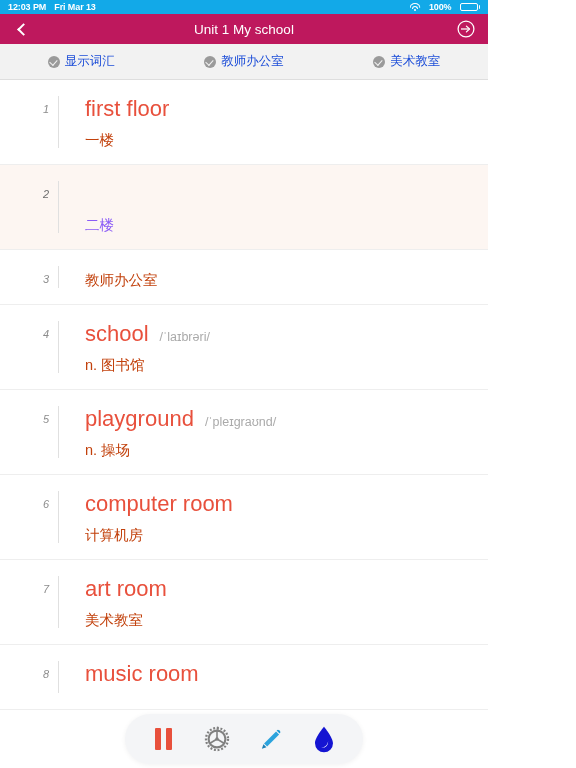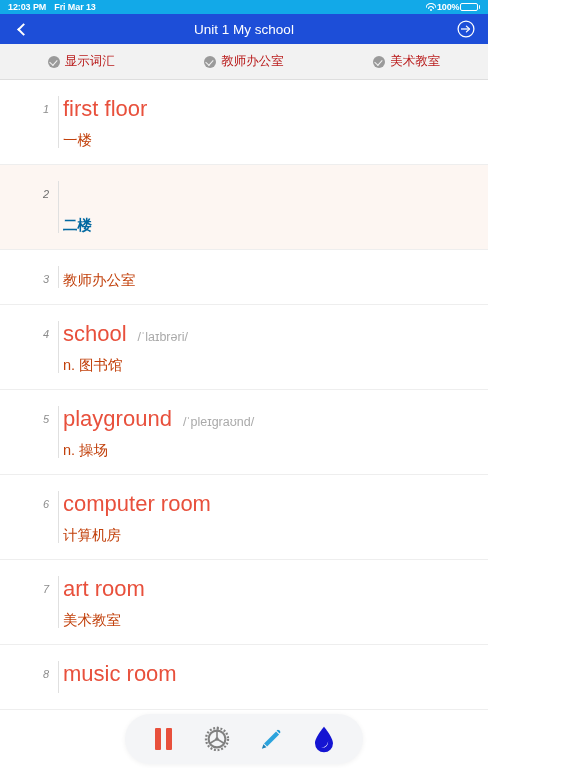--- a/index.html
+++ b/index.html
@@ -35,21 +35,21 @@
     font-size: 9px;
     font-weight: bold;
     letter-spacing: -0.1px;
   }
   .sb-time { margin-right: 8px; }
   .sb-date { font-weight: bold; }
   .sb-right {
     margin-left: auto;
     display: flex;
     align-items: center;
-    gap: 0;
+    gap: 8px;
   }
   .wifi-glyph {
     display: inline-block;
     width: 11px;
     height: 9px;
     position: relative;
   }
   .wifi-glyph i {
     position: absolute;
     left: 50%;
@@ -82,21 +82,21 @@
   .battery .cap {
     width: 1.5px; height: 4px;
     background: #ffffff;
     border-radius: 0 1px 1px 0;
     margin-left: 1px;
   }
 
   
   .navbar {
     height: 30px;
-    background: #1d4ed8;
+    background: #be185d;
     display: flex;
     align-items: center;
     position: relative;
     color: #ffffff;
   }
   .nav-back {
     width: 44px;
     height: 30px;
     display: flex;
     align-items: center;
@@ -157,21 +157,21 @@
     content: "";
     position: absolute;
     left: 3px; top: 2.5px;
     width: 3.5px; height: 6px;
     border-right: 1.6px solid #f2f2f2;
     border-bottom: 1.6px solid #f2f2f2;
     transform: rotate(42deg);
   }
   .opt-label {
     font-size: 12.5px;
-    color: #b91c1c;
+    color: #1d4ed8;
   }
 
   
   .list {
     position: absolute;
     top: 80px; left: 0; right: 0; bottom: 0;
     overflow: hidden;
     background: #ffffff;
   }
   .row {
@@ -203,21 +203,21 @@
   .row.selected .num { color: #6d6d6d; }
   .bar {
     position: absolute;
     left: 58px;
     top: 16px;
     bottom: 16px;
     width: 1px;
     background: #e0e0e0;
   }
   .content {
-    padding-left: 5px;
+    padding-left: 27px;
     flex: 1;
     min-width: 0;
   }
   .head {
     display: flex;
     align-items: baseline;
     gap: 11px;
     flex-wrap: wrap;
   }
   .word {
@@ -235,22 +235,22 @@
     color: #aaaaaa;
     white-space: nowrap;
   }
   .mean {
     font-size: 14.5px;
     color: #c2410c;
     margin-top: 6px;
     line-height: 20px;
   }
   .row.selected .mean {
-    color: #0369a1;
-    font-weight: bold;
+    color: #8b5cf6;
+    font-weight: normal;
     margin-top: 36px;
   }
 
   
   .fab {
     position: absolute;
     left: 50%;
     transform: translateX(-50%);
     bottom: 4px;
     width: 238px;

